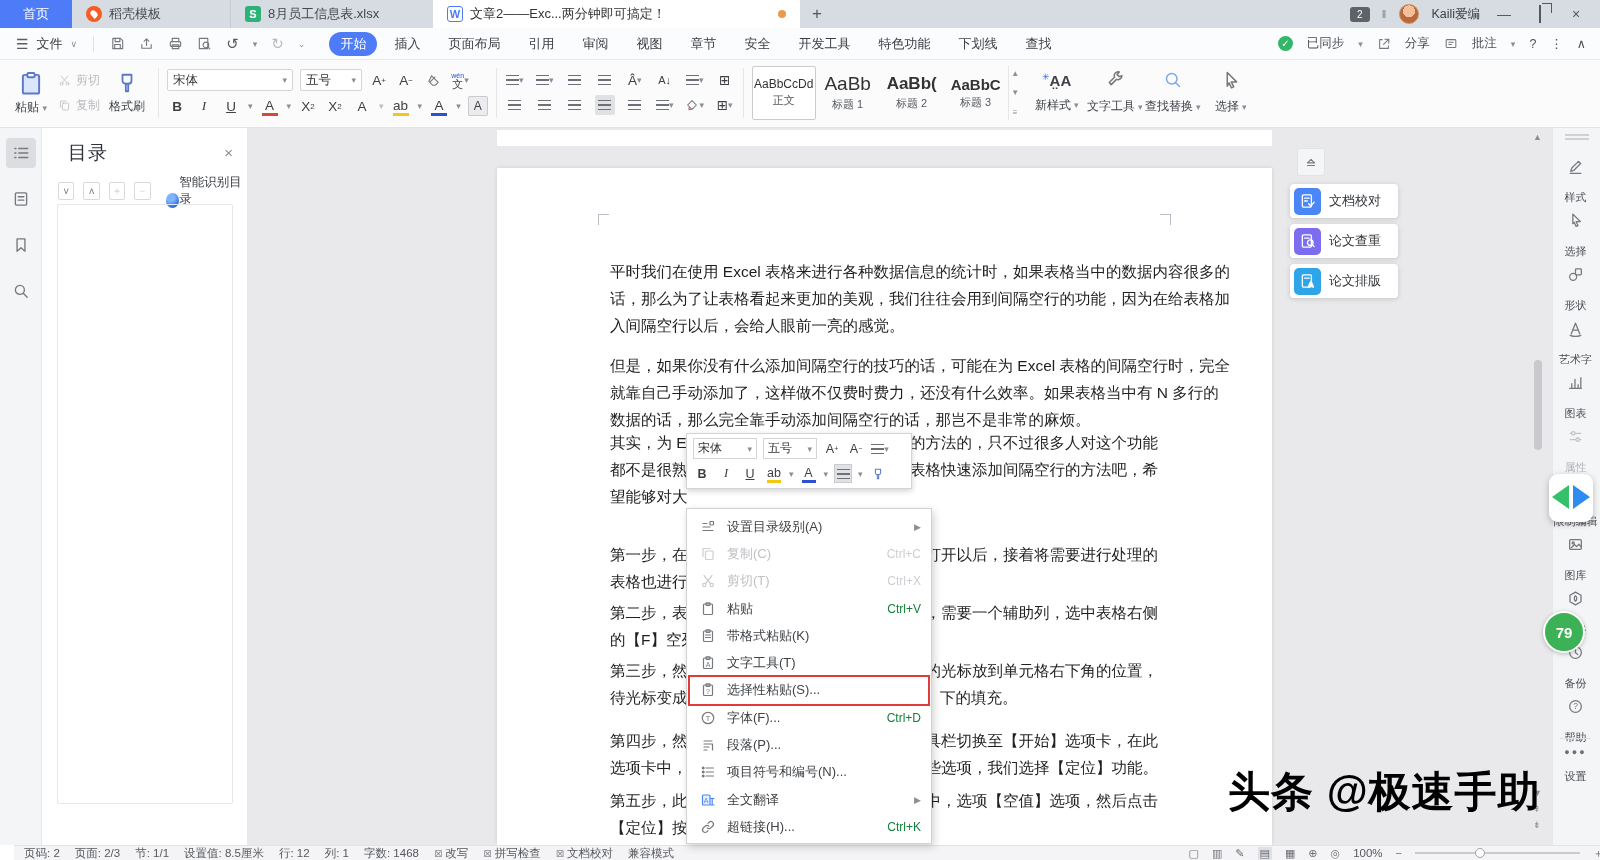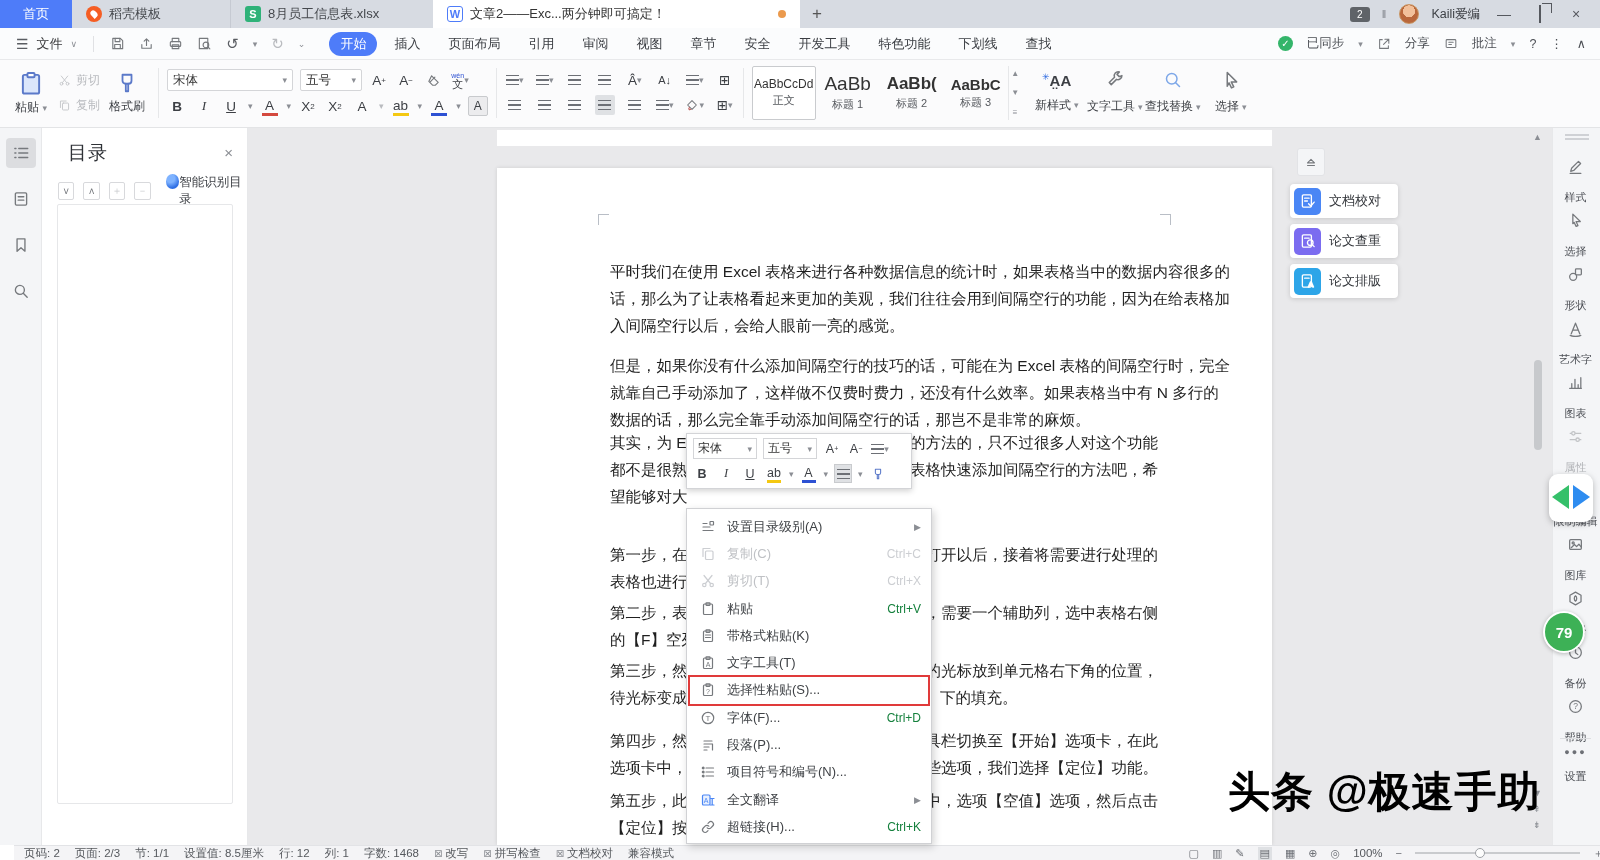--- a/index.html
+++ b/index.html
@@ -79,21 +79,21 @@
 
 .leftstrip{position:absolute;left:0;top:128px;width:42px;height:717px;background:#f4f5f7;border-right:1px solid #e7e8ea;display:flex;flex-direction:column;align-items:center;padding-top:10px;gap:16px}
 .lsbtn{width:30px;height:30px;border-radius:4px;display:flex;align-items:center;justify-content:center}
 .lsbtn.on{background:#dcdde0}
 .tocpanel{position:absolute;left:42px;top:128px;width:206px;height:717px;background:#fff;border-right:1px solid #e7e8ea}
 .toctitle{position:absolute;left:26px;top:12px;font-size:19px;color:#2f3237;letter-spacing:1px}
 .tocclose{position:absolute;right:14px;top:16px;color:#8b8e94;font-size:15px}
 .tocbtns{position:absolute;left:16px;top:46px;display:flex;align-items:center;gap:9px}
 .sqb{width:18px;height:18px;border:1px solid #d8d9dc;border-radius:2px;font-size:10px;color:#6f7277;display:flex;align-items:center;justify-content:center}
 .sqb.dis{color:#c9cbce}
-.smart{display:flex;align-items:flex-start;gap:0;font-size:12.5px;color:#3c3f44;margin-left:6px}
+.smart{display:flex;align-items:flex-end;gap:0;font-size:12.5px;color:#3c3f44;margin-left:6px}
 .sphere{width:15px;height:15px;border-radius:50%;background:radial-gradient(circle at 35% 30%,#7fb3ff 0 30%,#2f6fe4 70%)}
 .toclist{position:absolute;left:15px;top:76px;width:176px;height:600px;border:1px solid #e6e7e9;border-radius:2px}
 
 
 .docarea{position:absolute;left:248px;top:128px;width:1304px;height:717px;background:#e9e9eb}
 .pageprev{position:absolute;left:497px;top:130px;width:775px;height:16px;background:#fff}
 .page{position:absolute;left:497px;top:168px;width:775px;height:677px;background:#fff;box-shadow:0 0 4px rgba(0,0,0,.12)}
 .cmark{position:absolute;width:11px;height:11px;border-color:#b9bec6!important}
 .doctext{position:absolute;left:610px;top:0;width:548px;height:860px;font-size:15.5px;color:#1f1f1f}
 .dline{position:absolute;width:548px;height:24px;white-space:nowrap}

